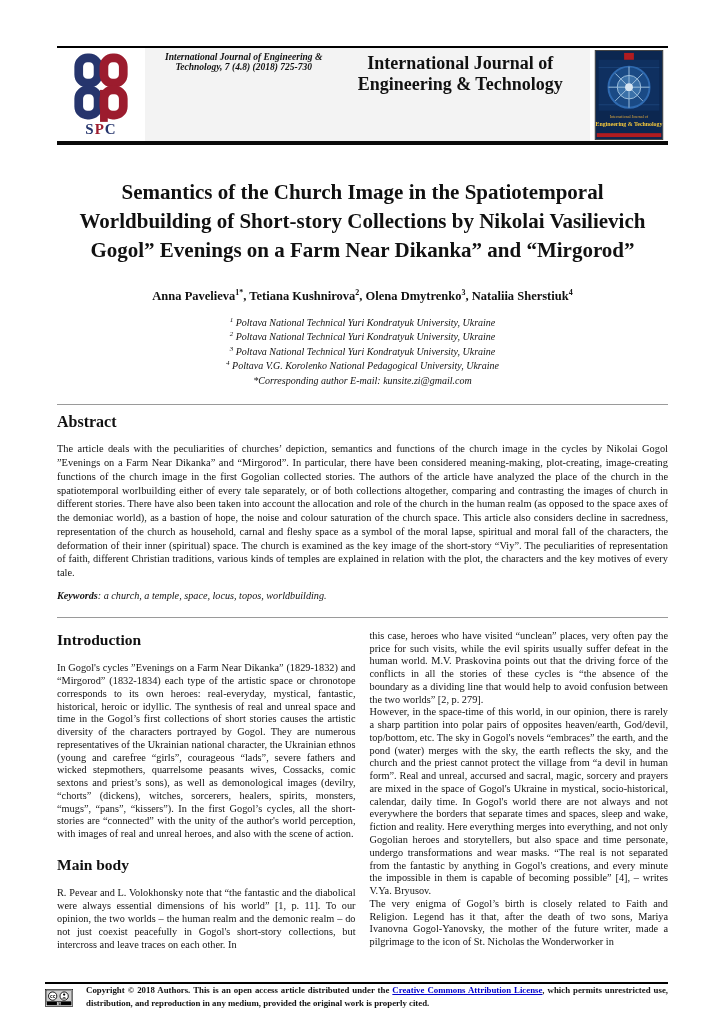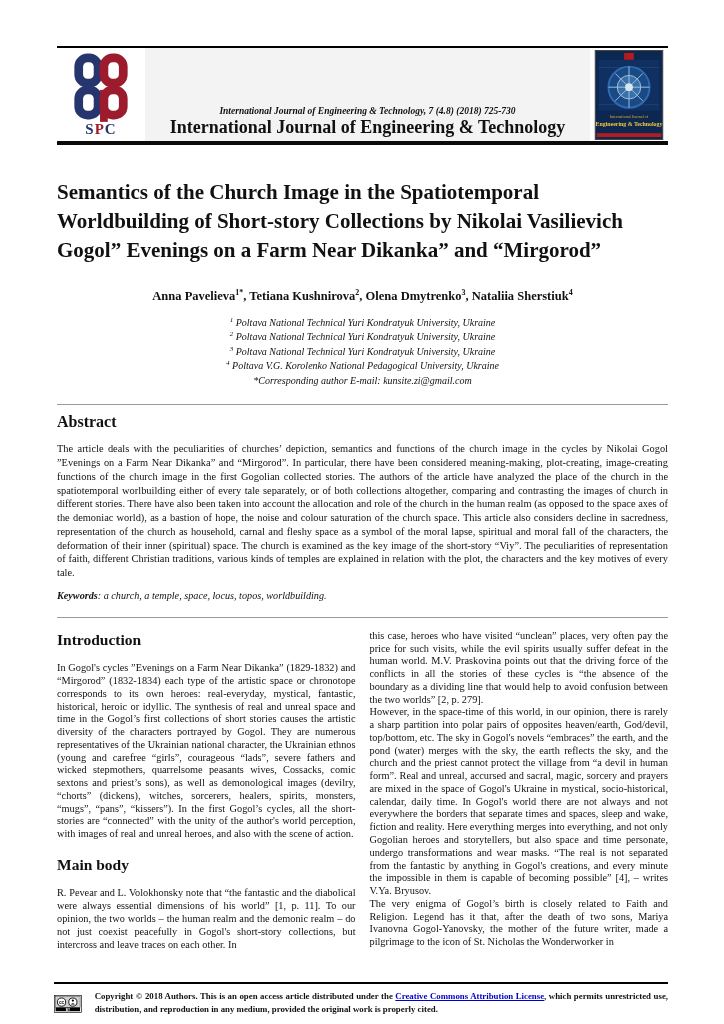--- a/index.html
+++ b/index.html
@@ -26,36 +26,37 @@
     width: 88px; background: #fff;
     display: flex; flex-direction: column; align-items: center;
     padding-top: 3px;
   }
   .spc-letters { font-weight: bold; font-size: 15px; letter-spacing: 1px; margin-top: -2px; }
   .spc-letters .navy { color: #26356d; }
   .spc-letters .red  { color: #9c1c2e; }
   .header-center {
     flex: 1; background: #f3f3f3;
     text-align: center;
-    display: flex; flex-direction: column; justify-content: flex-end;
+    display: flex; flex-direction: row; justify-content: center;
     padding: 4px 6px 3px;
   }
   .journal-citation { font-size: 9.5px; font-weight: bold; font-style: italic; }
   .journal-name { font-size: 18px; font-weight: bold; margin-top: 1px; }
   .journal-website { font-size: 9.5px; font-style: italic; }
   .paper-type { font-size: 10px; font-weight: bold; font-style: italic; padding-bottom: 1px; }
   .header-right {
     width: 78px; background: #fff;
     display: flex; align-items: center; justify-content: center;
   }
 
   
   .article-title {
     margin: 33px auto 0;
     max-width: 612px;
+    text-align: center;
     font-size: 21px; font-weight: bold;
     line-height: 1.38;
   }
   .authors {
     margin-top: 24px; text-align: center;
     font-size: 12.5px; font-weight: bold;
   }
   .authors sup { font-size: 8px; }
   .affiliations {
     margin-top: 12px; text-align: center;
@@ -83,23 +84,22 @@
   .col h2 {
     font-size: 15.5px; font-weight: bold;
     margin: 2px 0 15px 0; text-align: left; line-height: 1;
   }
   .col h2.mid { margin-top: 16px; }
   .col p { margin: 0; }
 
   
   .footer {
     position: absolute;
-    left: 54px; right: 56px; top: 936px;
+    left: 45px; right: 56px; top: 936px;
     border-top: 2px solid #000;
-    padding-top: 6px;
     display: flex; gap: 13px; align-items: flex-start;
   }
   .footer-text {
     font-size: 8.8px; font-weight: bold; line-height: 1.45; text-align: justify;
   }
   .cc-link { color: #0000cc; text-decoration: underline; cursor: pointer; }
   sup { line-height: 0; }
 </style>
 </head>
 <body>

